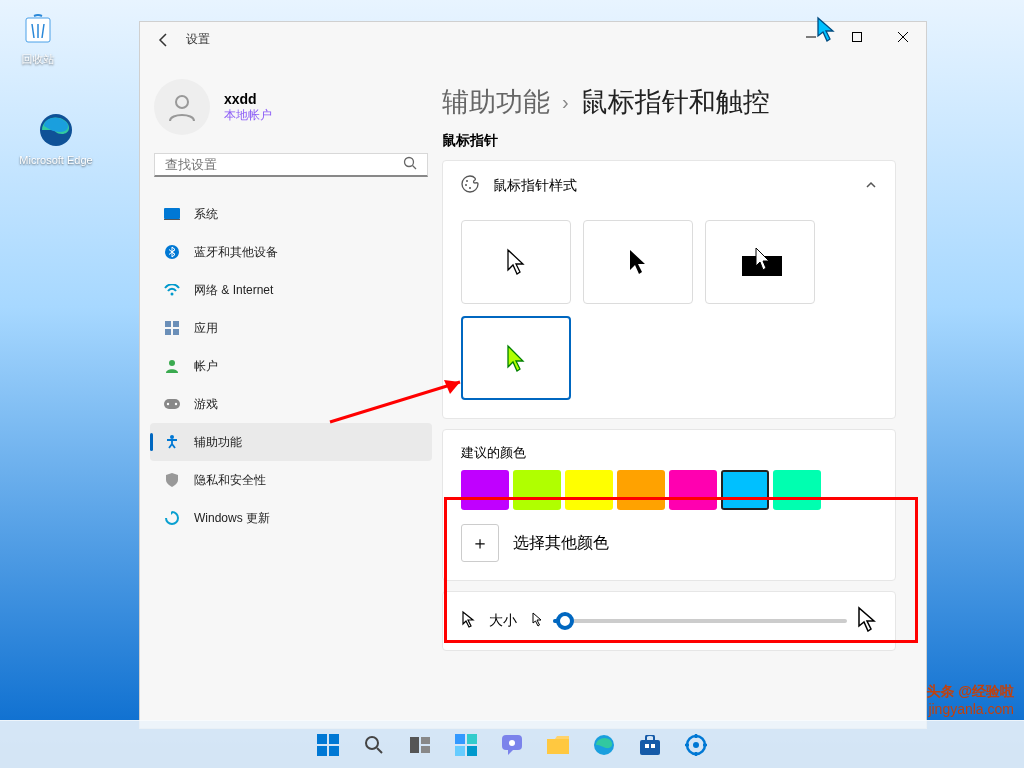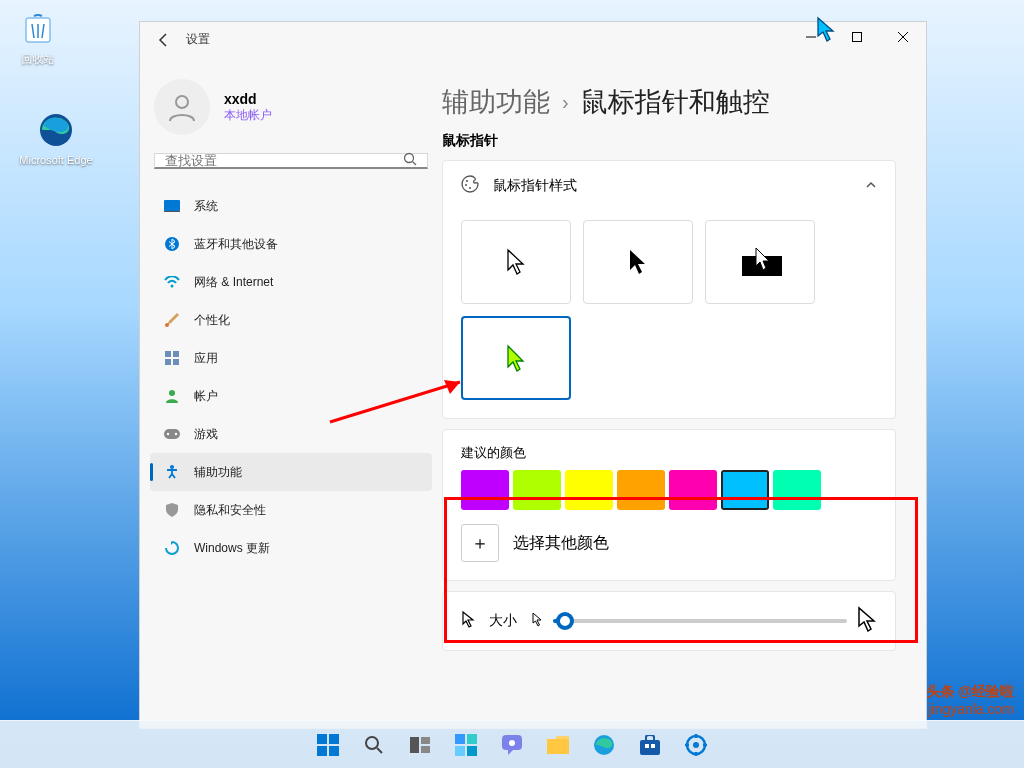--- a/index.html
+++ b/index.html
@@ -21,21 +21,21 @@
   .win-btn svg { width:10px; height:10px; }
 
   .body { flex:1; display:flex; overflow:hidden; }
 
   .sidebar { width: 302px; padding: 3px 6px 0 6px; display:flex; flex-direction:column; }
   .account { display:flex; align-items:center; gap:14px; margin: 12px 0 18px 8px; }
   .avatar { width:56px; height:56px; border-radius:50%; background:#eee; display:flex; align-items:center; justify-content:center; color:#888; }
   .acct-name { font-size:14px; font-weight:600; }
   .acct-type { font-size:12px; color:#8b5cf6; }
 
-  .search { margin: 0 8px 18px 8px; background:#fff; border:1px solid #d8d8d8; border-bottom:2px solid #888; height:16px; display:flex; align-items:center; padding:0 10px; color:#666; }
+  .search { margin: 0 8px 18px 8px; background:#fff; border:1px solid #d8d8d8; border-bottom:2px solid #888; height:24px; display:flex; align-items:center; padding:0 10px; color:#666; }
   .search input { border:none; outline:none; flex:1; font-size:13px; background:transparent; }
   .search .sicon { color:#666; }
 
   .nav { display:flex; flex-direction:column; }
   .nav-item { display:flex; align-items:center; gap:14px; height:38px; padding:0 14px; font-size:12px; color:#222; border-radius:4px; margin:0 4px; position:relative; }
   .nav-item.active { background:#eaeaea; }
   .nav-item.active::before { content:""; position:absolute; left:0; top:10px; bottom:10px; width:3px; background:#0067c0; border-radius:2px; }
   .nav-icon { width:16px; height:16px; display:flex; align-items:center; justify-content:center; }
 
   .content { flex:1; padding: 20px 30px 0 0; overflow:hidden; }
@@ -175,29 +175,20 @@
             <span>蓝牙和其他设备</span>
           </div>
         <div class="nav-item">
             <span class="nav-icon">
               <svg width="16" height="12" viewBox="0 0 16 12">
                 <path d="M1 4 C5 -1 11 -1 15 4 M4 7 C6 4 10 4 12 7" stroke="#0099cc" stroke-width="2" fill="none"></path>
                 <circle cx="8" cy="10" r="1.5" fill="#0099cc"></circle>
               </svg>
             </span>
             <span>网络 &amp; Internet</span>
-          </div>
-        <div class="nav-item">
-            <span class="nav-icon">
-              <svg width="16" height="16" viewBox="0 0 16 16">
-                <path d="M3 13 L5 9 L13 1 L15 3 L7 11 Z" fill="#d4a05a"></path>
-                <circle cx="3" cy="13" r="2" fill="#e07030"></circle>
-              </svg>
-            </span>
-            <span>个性化</span>
           </div>
         <div class="nav-item">
             <span class="nav-icon">
               <svg width="14" height="14" viewBox="0 0 14 14">
                 <rect width="6" height="6" fill="#6b8fb8"></rect>
                 <rect x="8" width="6" height="6" fill="#6b8fb8"></rect>
                 <rect y="8" width="6" height="6" fill="#6b8fb8"></rect>
                 <rect x="8" y="8" width="6" height="6" fill="#6b8fb8"></rect>
               </svg>
             </span>

